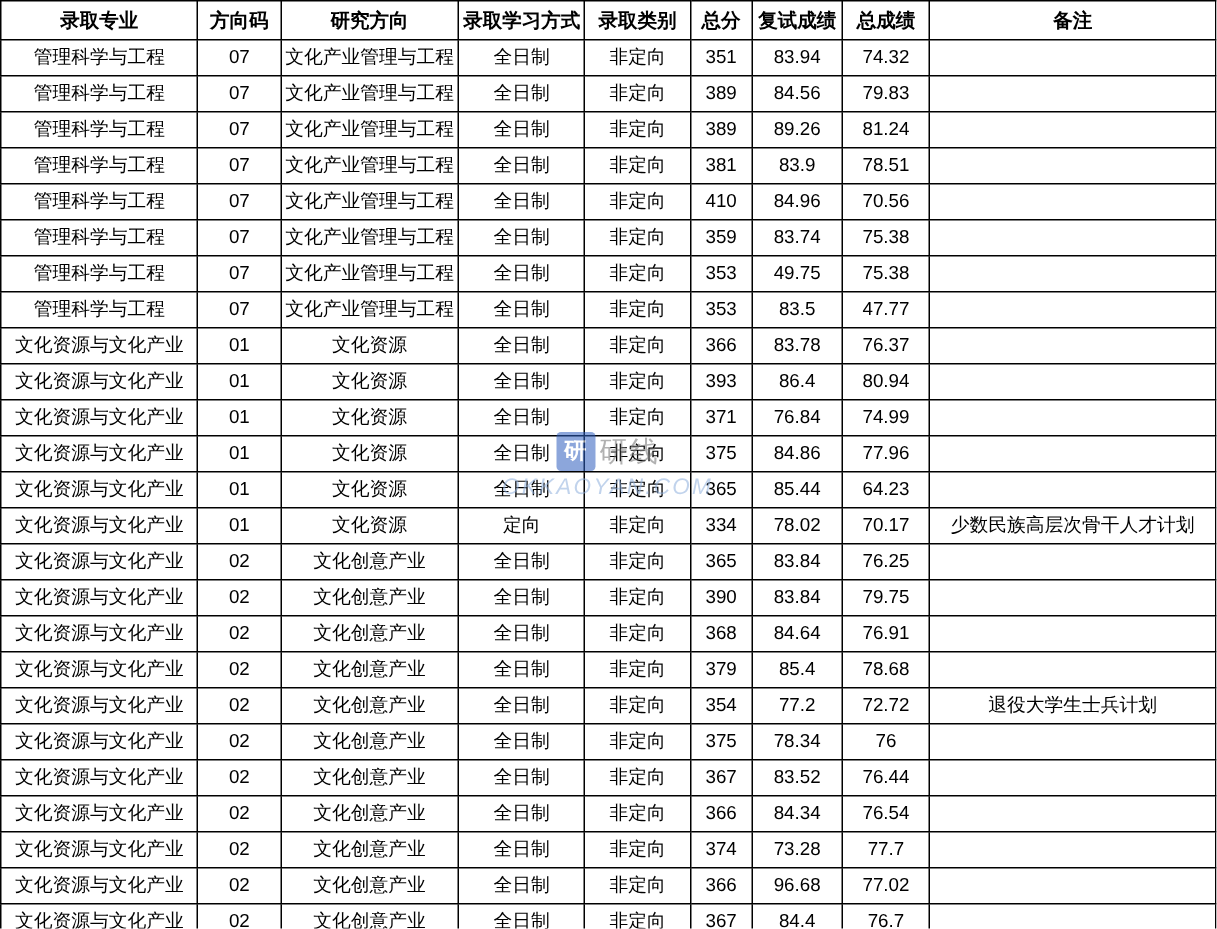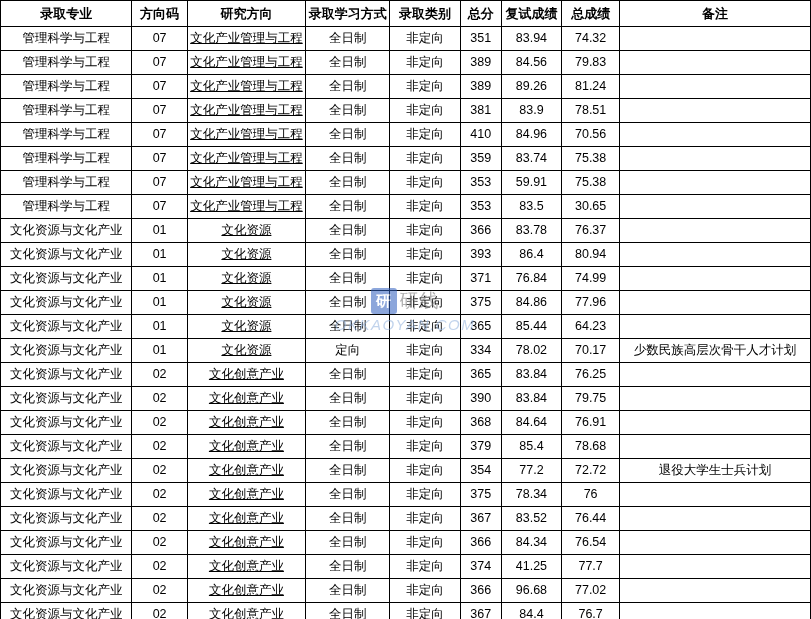--- a/index.html
+++ b/index.html
@@ -48,21 +48,21 @@
   col.c-code    { width: 55px;  }
   col.c-dir     { width: 118px; }
   col.c-mode    { width: 84px;  }
   col.c-type    { width: 70px;  }
   col.c-total   { width: 41px;  }
   col.c-retest  { width: 60px;  }
   col.c-final   { width: 58px;  }
   col.c-remark  { width: 190px; }
 
   td.major  { font-size: 12.5px; }
-  td.dir    { font-size: 12.5px; text-decoration: underline; }
+  td.dir    { font-size: 12.5px; }
   td.remark { font-size: 12.5px; }
 
   
   .watermark {
     position: absolute;
     left: 330px;
     top: 282px;
     width: 150px;
     height: 56px;
     pointer-events: none;
@@ -199,33 +199,33 @@
           <td>75.38</td>
           <td class="remark"></td>
         </tr>
         <tr>
           <td class="major">管理科学与工程</td>
           <td>07</td>
           <td class="dir">文化产业管理与工程</td>
           <td>全日制</td>
           <td>非定向</td>
           <td>353</td>
-          <td>59.91</td>
+          <td>49.75</td>
           <td>75.38</td>
           <td class="remark"></td>
         </tr>
         <tr>
           <td class="major">管理科学与工程</td>
           <td>07</td>
           <td class="dir">文化产业管理与工程</td>
           <td>全日制</td>
           <td>非定向</td>
           <td>353</td>
           <td>83.5</td>
-          <td>30.65</td>
+          <td>47.77</td>
           <td class="remark"></td>
         </tr>
         <tr>
           <td class="major">文化资源与文化产业</td>
           <td>01</td>
           <td class="dir">文化资源</td>
           <td>全日制</td>
           <td>非定向</td>
           <td>366</td>
           <td>83.78</td>
@@ -375,21 +375,21 @@
           <td>76.54</td>
           <td class="remark"></td>
         </tr>
         <tr>
           <td class="major">文化资源与文化产业</td>
           <td>02</td>
           <td class="dir">文化创意产业</td>
           <td>全日制</td>
           <td>非定向</td>
           <td>374</td>
-          <td>41.25</td>
+          <td>73.28</td>
           <td>77.7</td>
           <td class="remark"></td>
         </tr>
         <tr>
           <td class="major">文化资源与文化产业</td>
           <td>02</td>
           <td class="dir">文化创意产业</td>
           <td>全日制</td>
           <td>非定向</td>
           <td>366</td>

